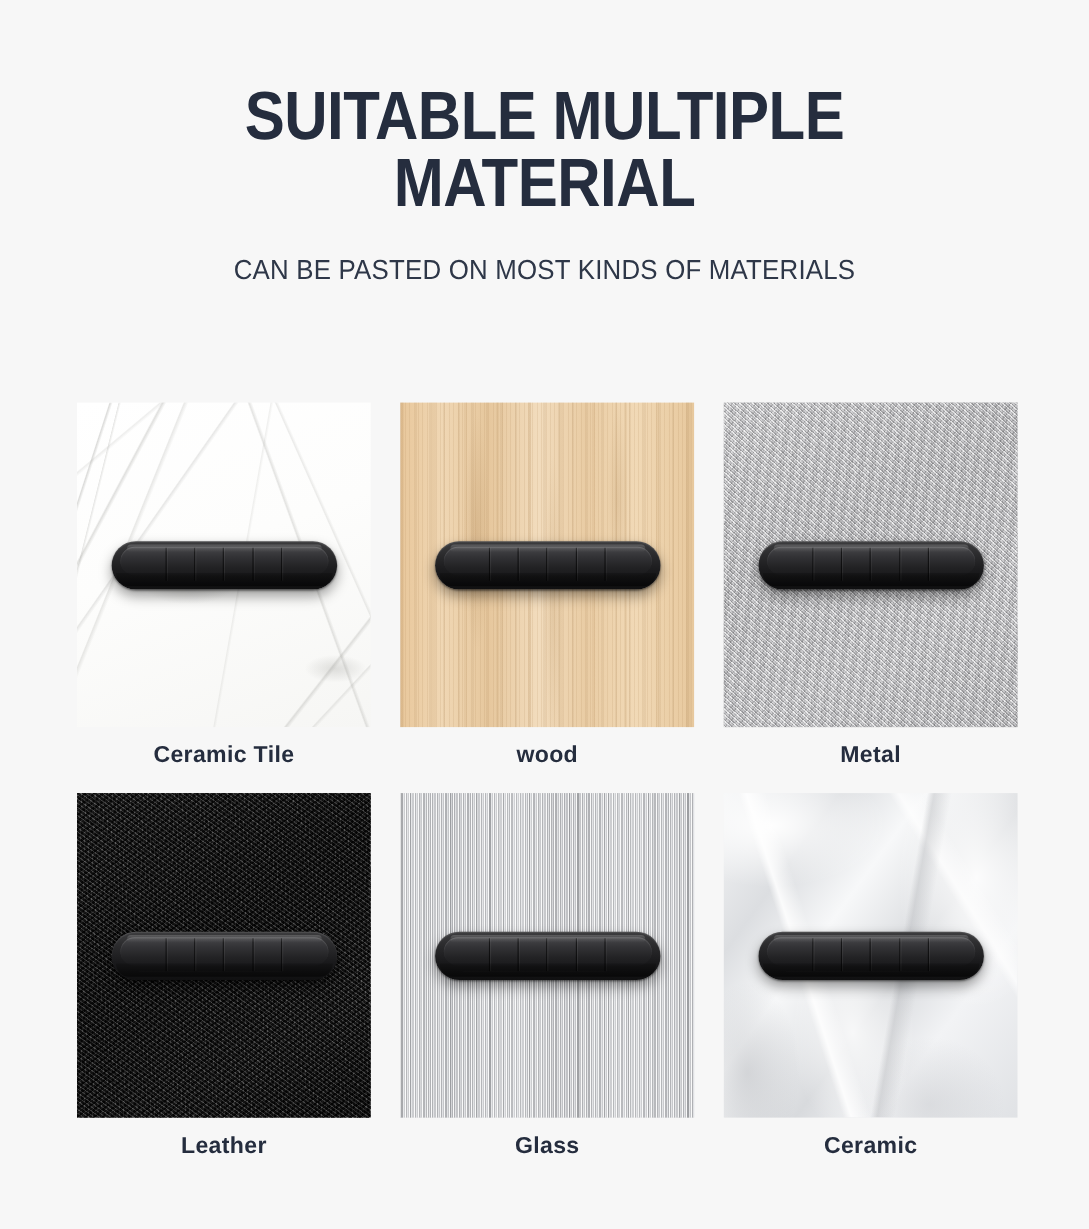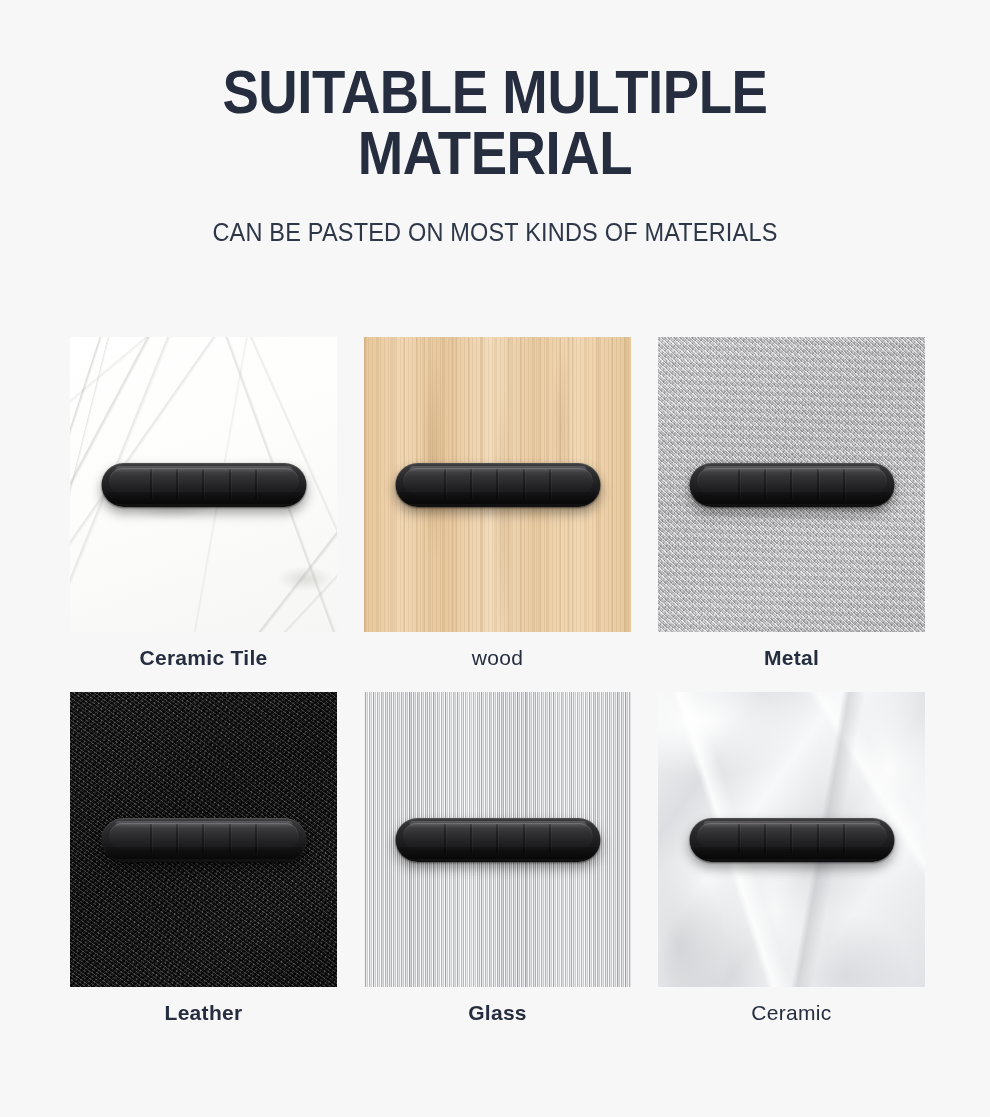--- a/index.html
+++ b/index.html
@@ -20,20 +20,21 @@
     width: 990px;
     height: 1117px;
     position: relative;
     background: #f7f7f7;
   }
 
   
   .header {
     padding-top: 62px;
     text-align: center;
+    margin-top: 14px;
   }
   .headline {
     font-family: "Liberation Sans Narrow", "Liberation Sans", sans-serif;
     font-weight: 700;
     font-size: 62px;
     line-height: 0.98;
     letter-spacing: -0.5px;
     color: #252d3e;
     margin: 0 auto;
     max-width: 620px;
@@ -53,21 +54,21 @@
     color: #2e3748;
     transform: scaleX(0.94);
     transform-origin: center top;
     white-space: nowrap;
   }
 
   
   .grid {
     position: absolute;
     left: 70px;
-    top: 337px;
+    top: 352px;
     width: 860px;
     display: grid;
     grid-template-columns: repeat(3, 267px);
     grid-template-rows: repeat(2, auto);
     column-gap: 27px;
     row-gap: 22px;
   }
   .cell {
     width: 267px;
   }
@@ -82,21 +83,21 @@
     margin-top: 14px;
     text-align: center;
     font-family: "Liberation Sans Narrow", "Liberation Sans", sans-serif;
     font-size: 21px;
     font-weight: 600;
     color: #252d3e;
     letter-spacing: 0.3px;
   }
   .cell.wood-cell .caption,
   .cell.plastic-cell .caption {
-    font-weight: 400;
+    font-weight: 700;
     text-align: center;
   }
 
   
   
   .tex-marble {
     background:
       radial-gradient(ellipse 60px 26px at 38% 56%, rgba(150,150,145,.30), rgba(150,150,145,0) 70%),
       radial-gradient(ellipse 40px 18px at 88% 82%, rgba(150,150,145,.28), rgba(150,150,145,0) 70%),
       linear-gradient(118deg, transparent 0 18%, rgba(160,160,155,.32) 18.4%, transparent 19.2%),

